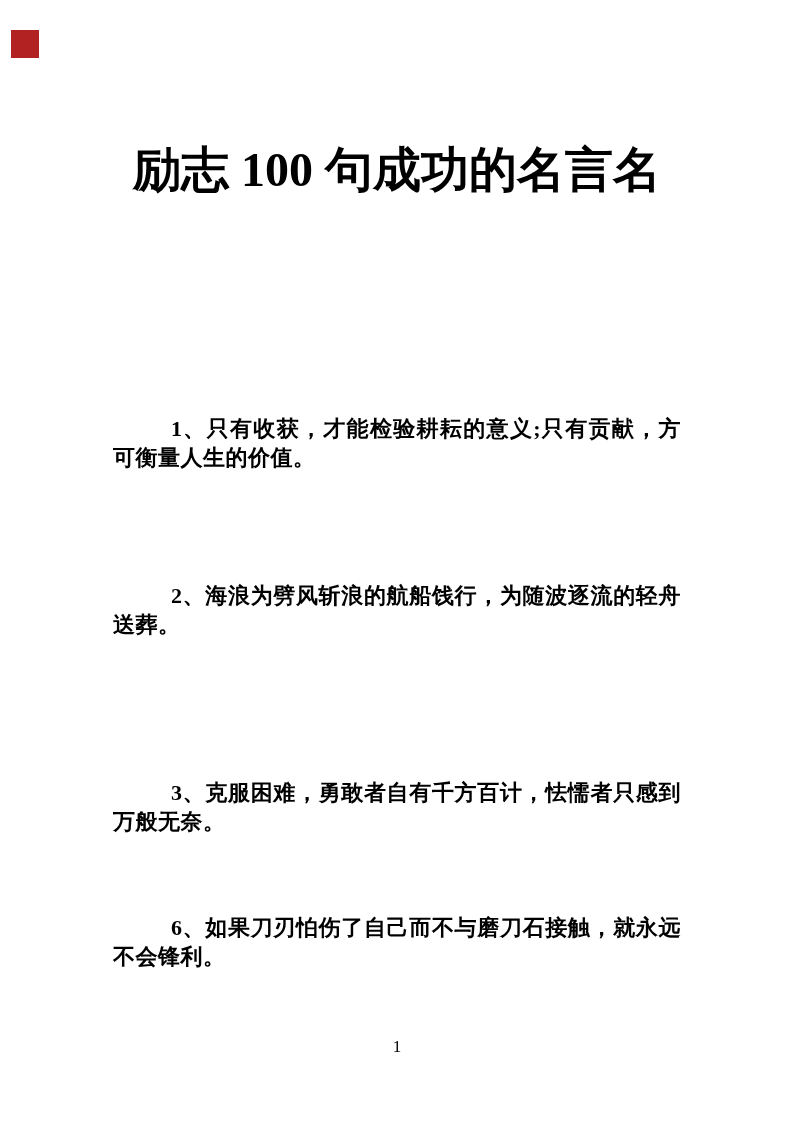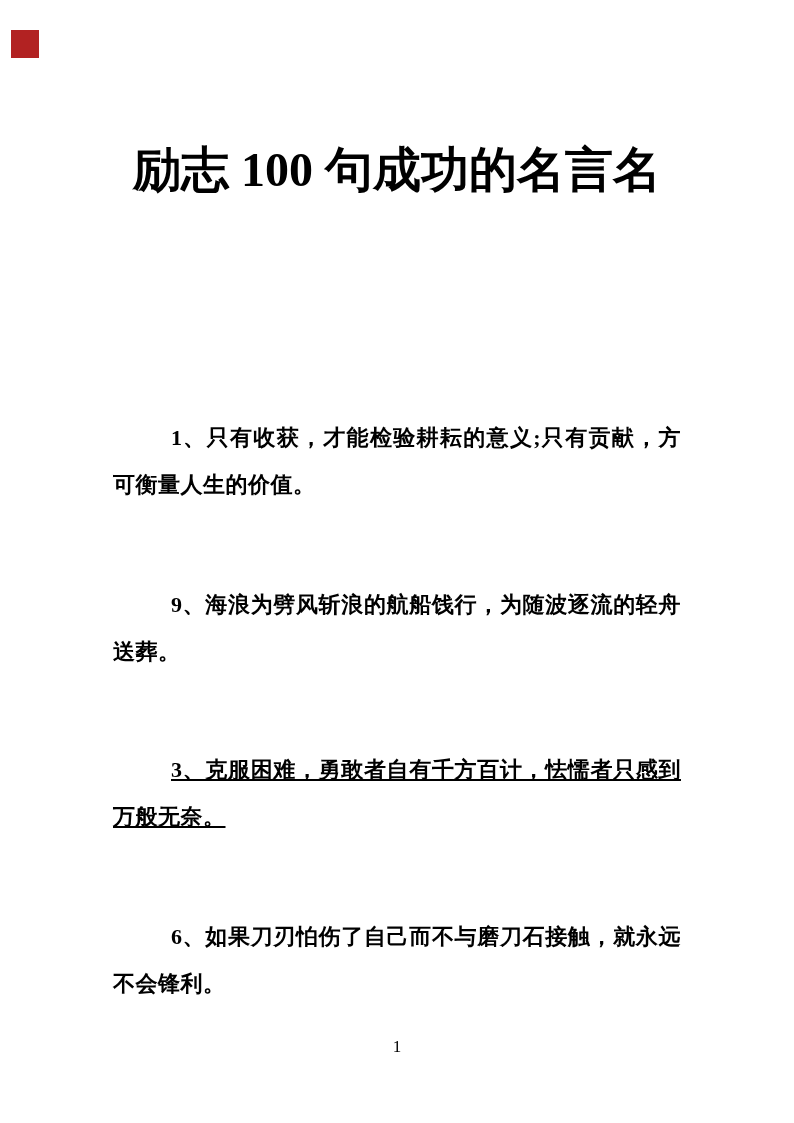--- a/index.html
+++ b/index.html
@@ -30,29 +30,29 @@
     font-size: 48px;
     line-height: 65px;
     font-weight: bold;
   }
   .title-line { display: block; }
   .para {
     position: absolute;
     left: 113px;
     width: 568px;
     font-size: 22px;
-    line-height: 47px;
+    line-height: 29px;
     font-weight: bold;
     text-align: justify;
     text-indent: 58px;
     letter-spacing: 0.5px;
   }
   .para-1 { top: 414px; }
   .para-2 { top: 581px; }
-  .para-3 { top: 746px; text-decoration: underline; }
+  .para-3 { top: 778px; }
   .para-4 { top: 913px; }
   .page-number {
     position: absolute;
     top: 1037px;
     left: 0;
     right: 0;
     text-align: center;
     font-size: 17px;
     line-height: 20px;
     font-weight: normal;
@@ -64,21 +64,21 @@
 <div class="page">
 
   <div class="marker" style="background: rgb(178, 34, 34);"></div>
 
   <h1 class="doc-title">
     <span class="title-line">励志 100 句成功的名言名</span>
   </h1>
 
   <p class="para para-1">1、只有收获，才能检验耕耘的意义;只有贡献，方可衡量人生的价值。</p>
 
-  <p class="para para-2">9、海浪为劈风斩浪的航船饯行，为随波逐流的轻舟送葬。</p>
+  <p class="para para-2">2、海浪为劈风斩浪的航船饯行，为随波逐流的轻舟送葬。</p>
 
   <p class="para para-3">3、克服困难，勇敢者自有千方百计，怯懦者只感到万般无奈。</p>
 
   <p class="para para-4">6、如果刀刃怕伤了自己而不与磨刀石接触，就永远不会锋利。</p>
 
   <div class="page-number">1</div>
 
 </div>
 
 </body></html>

